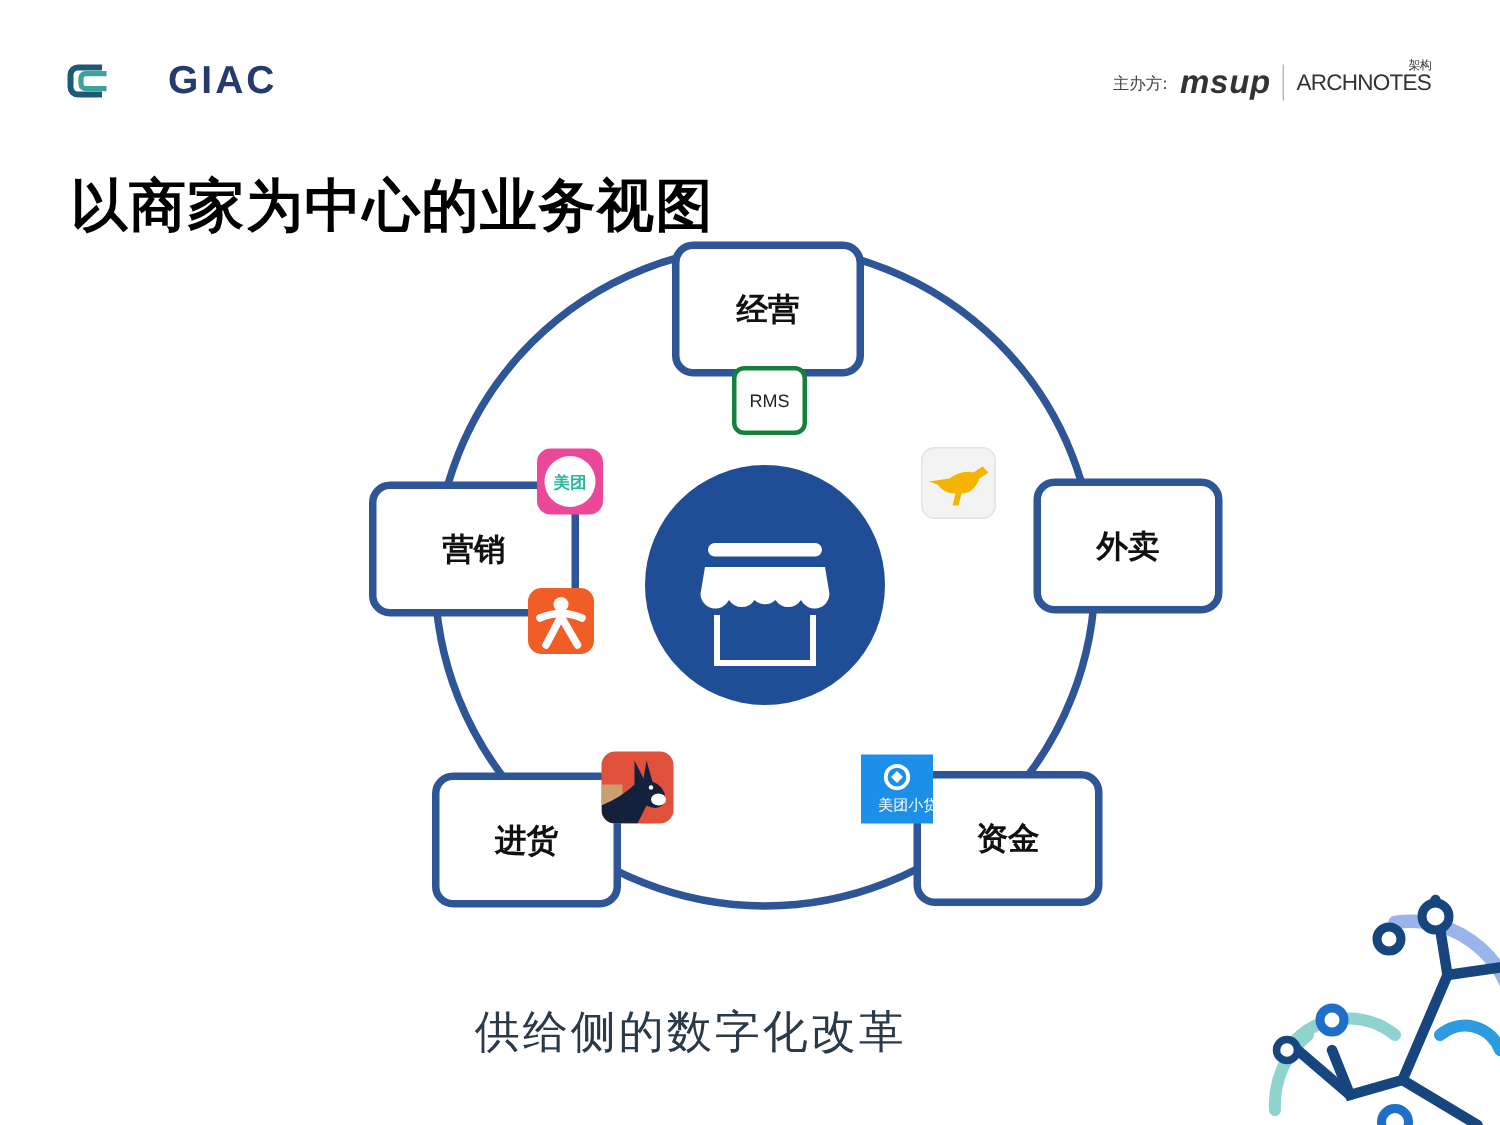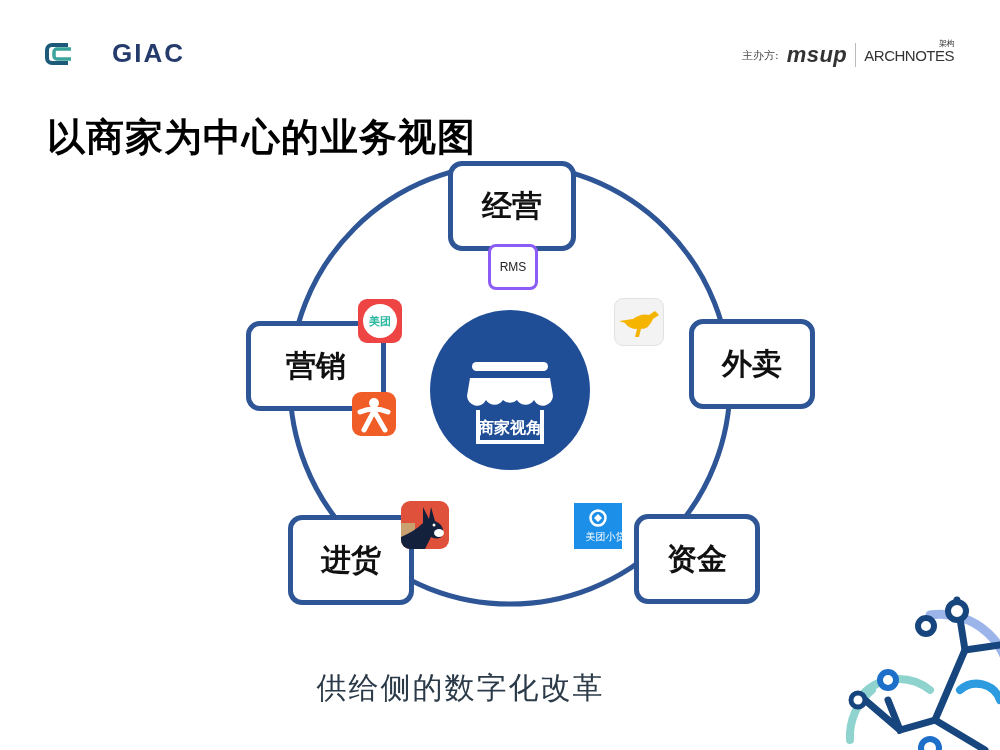--- a/index.html
+++ b/index.html
@@ -14,22 +14,22 @@
   .sponsor { position:absolute; right:46px; top:42px; display:flex; align-items:center; gap:8px; color:#333; }
   .sponsor .lbl { font-size:11px; color:#444; }
   .sponsor .msup { font-family:"Liberation Sans",sans-serif; font-weight:bold; font-size:22px; color:#333; letter-spacing:0.5px;font-style:italic; }
   .sponsor .sep { width:1px; height:24px; background:#bbb; }
   .sponsor .arch { font-family:"Liberation Sans",sans-serif; font-size:15px; color:#333; position:relative; letter-spacing:-0.5px;}
   .sponsor .arch .cn { position:absolute; right:0; top:-9px; font-size:8px; }
   .title { position:absolute; left:47px; top:112px; font-size:38px; font-weight:bold; color:#000000; letter-spacing:1px; }
   .footer { position:absolute; left:0; width:921px; top:668px; text-align:center; font-size:30px; color:#2b3a48; letter-spacing:2px; }
   svg.diagram { position:absolute; left:0; top:0; }
   .node { position:absolute; box-sizing:border-box; border:5px solid #2e5596; border-radius:14px; background:#fff;
-          display:flex; align-items:center; justify-content:center; font-size:30px; font-weight:bold; color:#111; }
-  .rms { position:absolute; left:488px; top:244px; width:50px; height:46px; box-sizing:border-box; border:3px solid #8b5cf6; border-radius:8px; background:#fff;
+          display:flex; align-items:center; justify-content:center; font-size:21px; font-weight:bold; color:#111; }
+  .rms { position:absolute; left:488px; top:244px; width:50px; height:46px; box-sizing:border-box; border:3px solid #15803d; border-radius:8px; background:#fff;
          display:flex; align-items:center; justify-content:center; font-size:12px; color:#222; font-family:"Liberation Sans",sans-serif; }
   .app { position:absolute; width:44px; height:44px; border-radius:9px; box-sizing:border-box; overflow:hidden; display:flex; align-items:center; justify-content:center; }
   .center-badge { position:absolute; left:430px; top:310px; width:160px; height:160px; border-radius:50%; background:#1f4e97; }
 </style>
 </head>
 <body>
 
 <div class="logo-giac">
   <div class="mark">
     <svg width="30" height="26" viewBox="0 0 30 26">
@@ -71,35 +71,34 @@
     <circle cx="930" cy="748" r="9" stroke="#1e6fc9" stroke-width="6" fill="#fff"></circle>
   </g>
 </svg>
 
 <div class="center-badge">
   <svg width="160" height="160" viewBox="0 0 160 160">
     <rect x="42" y="52" width="76" height="9" rx="4.5" fill="#fff"></rect>
     <path d="M40 68 H120 L123 86 A10 10 0 0 1 104 90 A10 10 0 0 1 87 90 A10 10 0 0 1 73 90 A10 10 0 0 1 56 90 A10 10 0 0 1 37 86 Z" fill="#fff"></path>
     <path d="M48 100 V132 H112 V100" fill="none" stroke="#fff" stroke-width="4"></path>
   </svg>
-  <div style="position:absolute;left:0;width:160px;top:108px;text-align:center;color:#fff;font-size:16px;font-weight:bold;">商家视角</div>
 </div>
 
 <div class="node" style="left:448px;top:161px;width:128px;height:90px;">经营</div>
 <div class="rms">RMS</div>
 
 <div class="node" style="left:689px;top:319px;width:126px;height:90px;">外卖</div>
 
-<div class="node" style="left:634px;top:514px;width:126px;height:90px;">资金</div>
+<div class="node" style="left:609px;top:514px;width:126px;height:90px;">资金</div>
 
 <div class="node" style="left:288px;top:515px;width:126px;height:90px;">进货</div>
 
 <div class="node" style="left:246px;top:321px;width:140px;height:90px;">营销</div>
 
-<div class="app" style="left:358px;top:299px;background:#ef4444;">
+<div class="app" style="left:358px;top:299px;background:#ec4899;">
   <div style="width:34px;height:34px;border-radius:50%;background:#fff;display:flex;align-items:center;justify-content:center;">
     <span style="font-size:11px;color:#2bb8a0;font-weight:bold;">美团</span>
   </div>
 </div>
 
 <div class="app" style="left:352px;top:392px;background:#f15d26;">
   <svg width="44" height="44" viewBox="0 0 44 44">
     <circle cx="22" cy="11" r="5" fill="#fff"></circle>
     <path d="M8 20 Q22 14 36 20" stroke="#fff" stroke-width="5" fill="none" stroke-linecap="round"></path>
     <path d="M22 19 L12 38 M22 19 L33 38" stroke="#fff" stroke-width="5" fill="none" stroke-linecap="round"></path>

